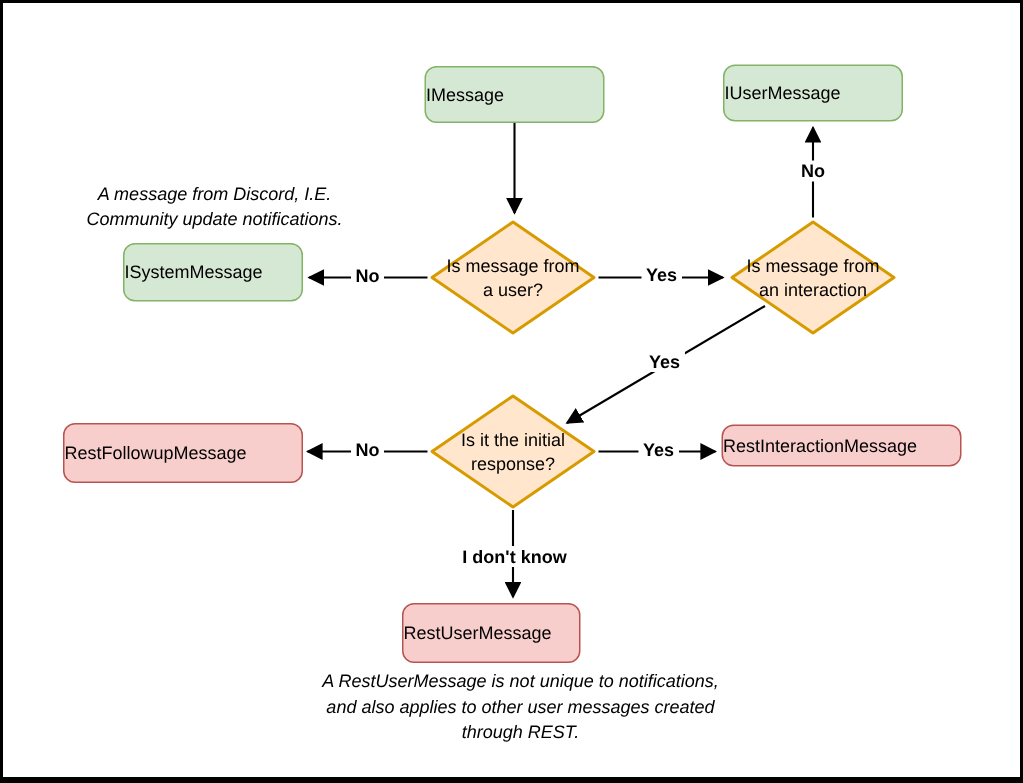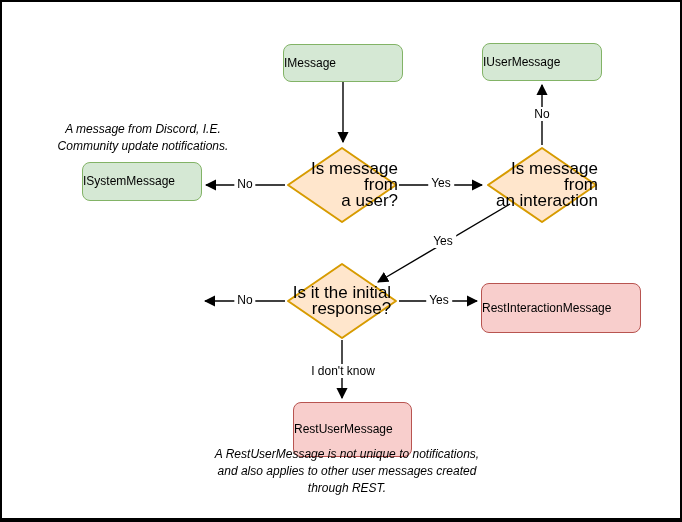--- a/index.html
+++ b/index.html
@@ -34,34 +34,35 @@
     stroke: var(--orange-stroke, #d79b00);
     stroke-width: 2;
     stroke-linejoin: round;
   }
   .diamond-label {
     position: absolute;
     left: 0; top: 0; right: 0; bottom: 0;
     display: flex;
     align-items: center;
     justify-content: center;
-    font-size: 17px;
+    font-size: 12px;
     line-height: 16px;
-    text-align: right;
+    text-align: center;
     white-space: pre-line;
   }
   #edges { position: absolute; left: 0; top: 0; pointer-events: none; }
   #edges line { stroke: var(--edge, #000000); stroke-width: 1.4; }
   .edge-label {
     position: absolute;
     transform: translate(-50%, -50%);
     background: var(--background, #ffffff);
     padding: 0 3px;
     font-size: 12px;
     white-space: nowrap;
+    font-weight: bold;
   }
   .note {
     position: absolute;
     font-size: 12px;
     line-height: 17px;
     text-align: center;
     white-space: pre-line;
     font-style: italic;
   }
 </style>
@@ -89,24 +90,27 @@
   <div class="node green" style="left:281px;top:42px;width:120px;height:38px">
     <span>IMessage</span>
   </div>
   <div class="node green" style="left:480px;top:41px;width:120px;height:38px">
     <span>IUserMessage</span>
   </div>
   <div class="node green" style="left:80px;top:160px;width:120px;height:39px">
     <span>ISystemMessage</span>
   </div>
 
-  <div class="node red" style="left:479px;top:281px;width:160px;height:50px">
+  <div class="node red" style="left:40px;top:280px;width:160px;height:40px">
+    <span>RestFollowupMessage</span>
+  </div>
+  <div class="node red" style="left:479px;top:281px;width:160px;height:28px">
     <span>RestInteractionMessage</span>
   </div>
-  <div class="node red" style="left:291px;top:400px;width:119px;height:55px">
+  <div class="node red" style="left:266px;top:400px;width:119px;height:40px">
     <span>RestUserMessage</span>
   </div>
 
   <div class="diamond" style="left:284px;top:144px;width:112px;height:78px">
     <svg width="112" height="78" viewBox="0 0 112 78">
       <polygon points="56,2 110,39 56,76 2,39"></polygon>
     </svg>
     <span class="diamond-label">Is message from
 a user?</span>
   </div>

